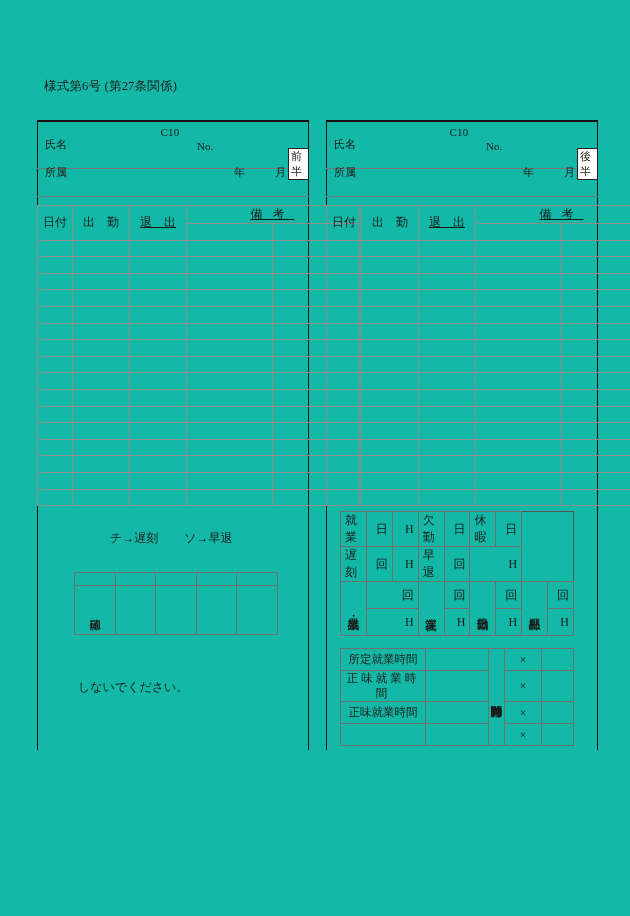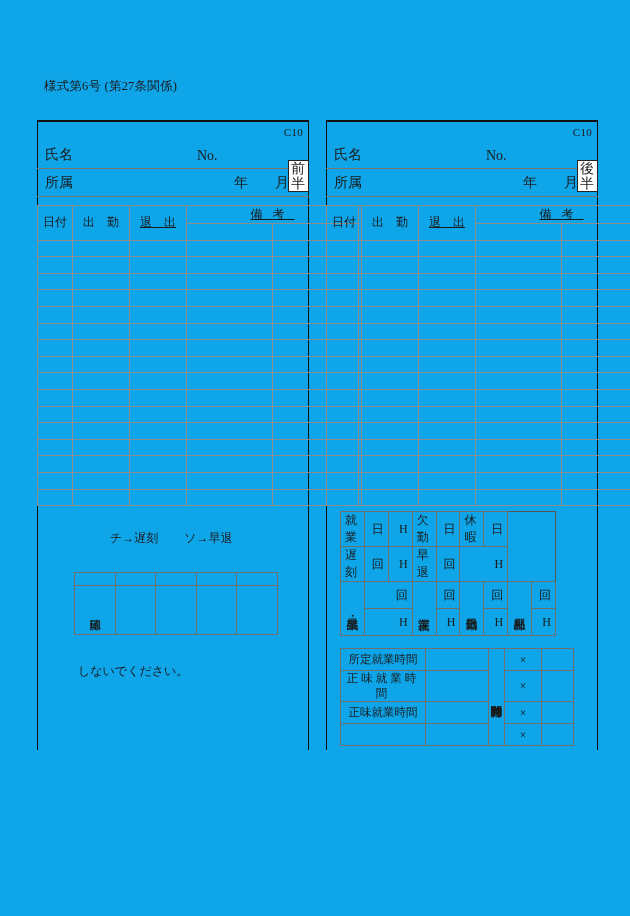--- a/index.html
+++ b/index.html
@@ -11,21 +11,21 @@
     width: 630px;
     height: 916px;
     position: relative;
     font-family: "Liberation Serif", "DejaVu Serif", serif;
     color: #1a1a1a;
     overflow: hidden;
   }
   .page {
     position: absolute;
     inset: 0;
-    background: #0ea5e9;
+    background: #14b8a6;
   }
 
   
   .form-code {
     position: absolute;
     left: 44px;
     top: 78px;
     font-size: 12.5px;
     letter-spacing: 0.2px;
     white-space: nowrap;
@@ -51,31 +51,31 @@
   .edge-l2 { left: 308px; }
   .edge-r1 { left: 326px; }
   .edge-r2 { left: 597px; }
 
   
   .hdr-rule {
     border-top: 2.2px solid #111;
     height: 0;
   }
   .hdr-code {
-    text-align: right;
+    text-align: center;
     font-size: 11px;
     padding: 4px 6px 3px 0;
     letter-spacing: 0.3px;
   }
   .hdr-row {
     position: relative;
     height: 27px;
     border-bottom: 1px solid #777;
   }
-  .hdr-row span { position: absolute; font-size: 14px; bottom: 4px; }
+  .hdr-row span { position: absolute; font-size: 11px; bottom: 16px; }
   .lbl-name  { left: 8px; }
   .lbl-no    { left: 160px; font-size: 11.5px; }
   .lbl-dept  { left: 8px; }
   .lbl-year  { left: 197px; }
   .lbl-month { left: 238px; }
   .half-box {
     left: 251px;
     border: 1px solid #222;
     padding: 0px 2px;
     bottom: 2px;
@@ -155,30 +155,30 @@
 
   
   .note {
     position: absolute;
     left: 66px;
     top: 662px;
     font-size: 12px;
     line-height: 18px;
     white-space: nowrap;
   }
-  .note .l2 { display: block; padding-left: 12px; }
+  .note .l2 { display: block; padding-left: 12px; margin-top: 16px; }
 
   
   table.sum {
     position: absolute;
     left: 340px;
     top: 511px;
     border-collapse: collapse;
     table-layout: fixed;
-    width: 216px;
+    width: 234px;
     border: 1.3px solid #555;
   }
   table.sum td {
     border: 1px solid #6f6f6f;
     font-size: 12px;
     padding: 0 4px;
     height: 26px;
   }
   .u-lbl  { text-align: left; }
   td.vlabel {

